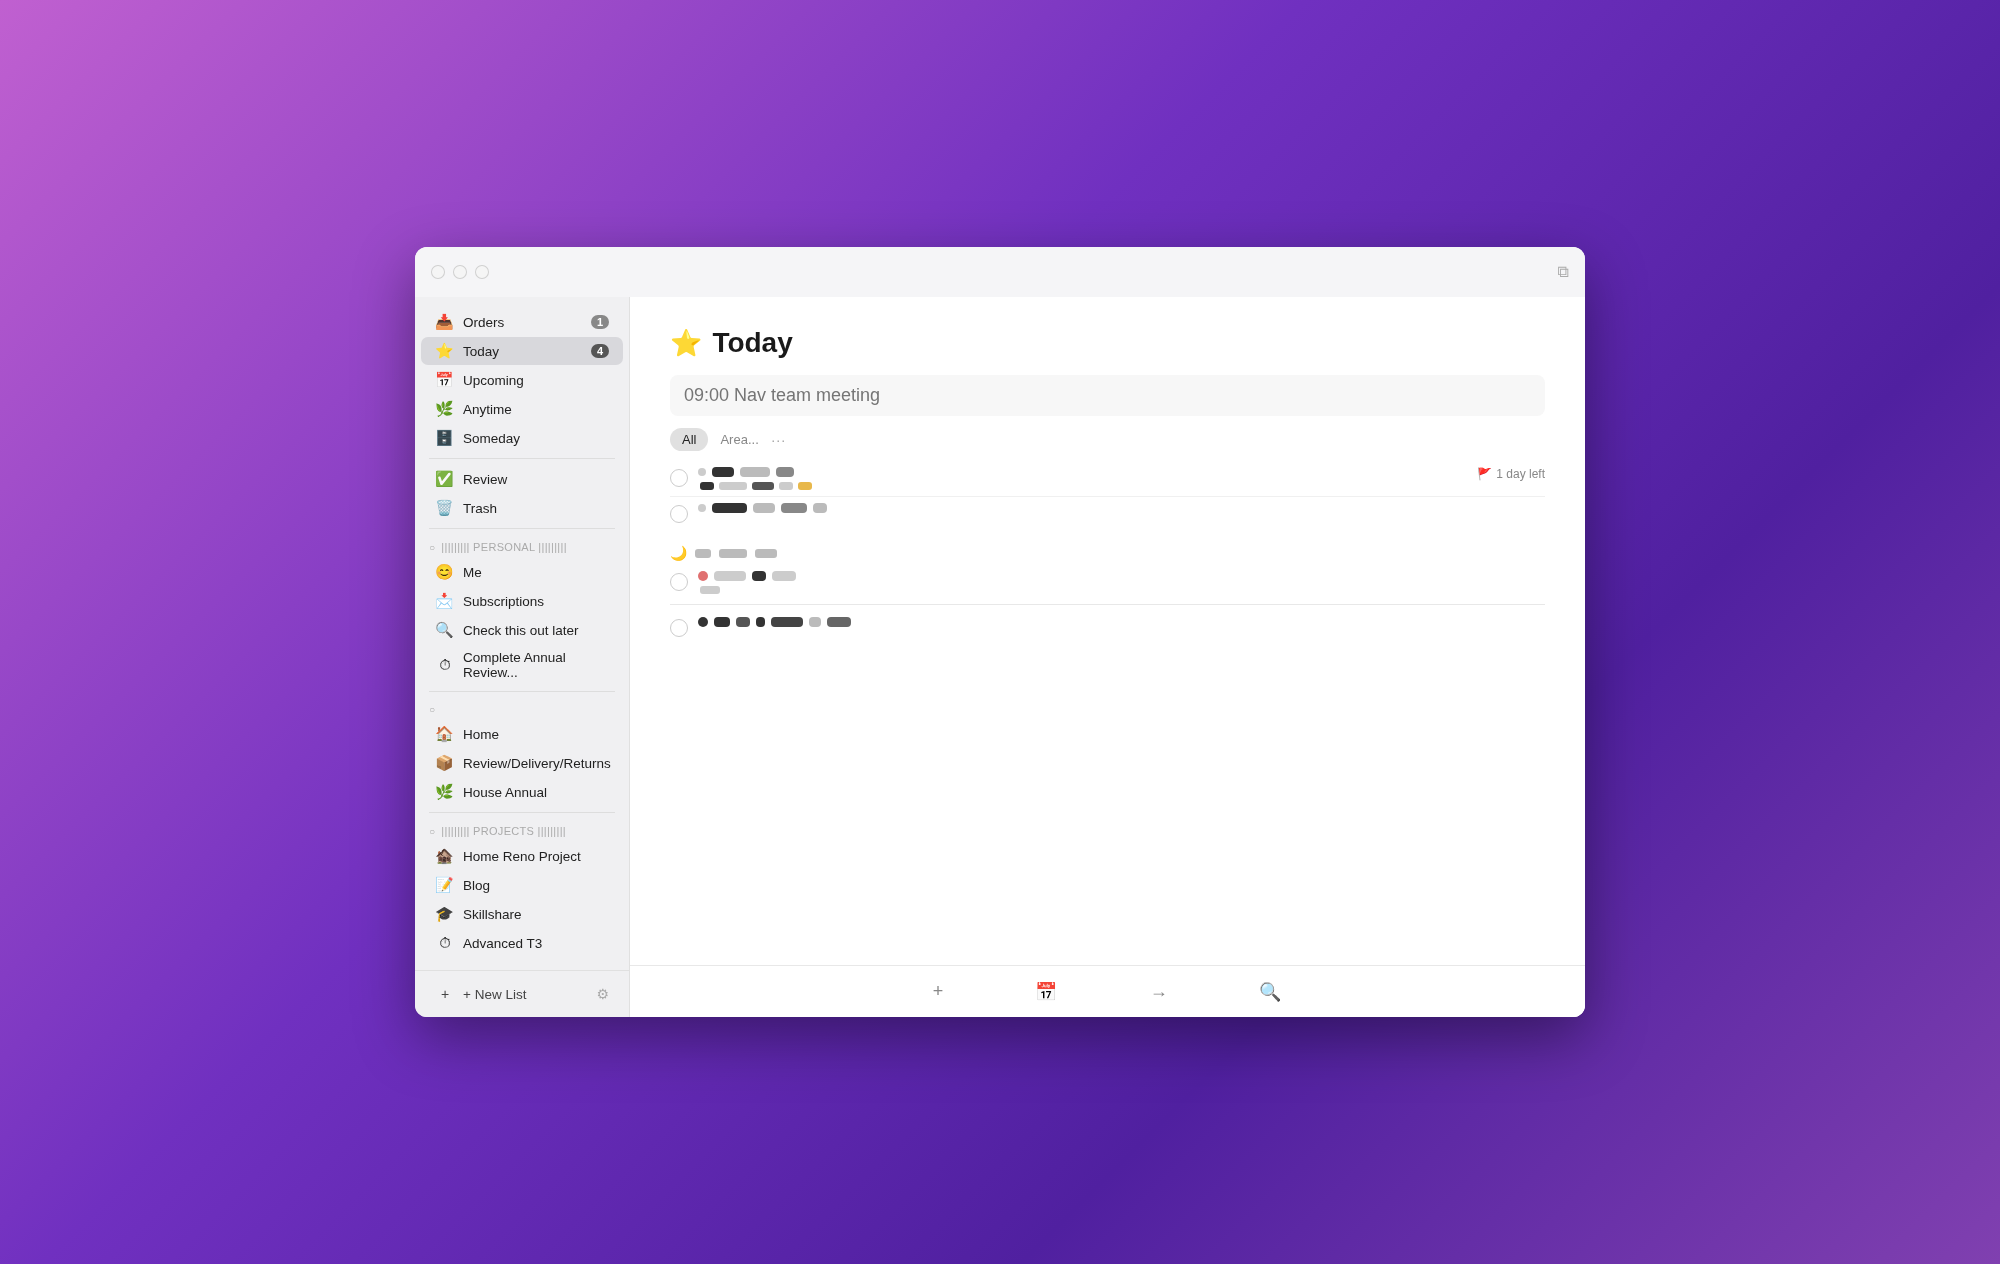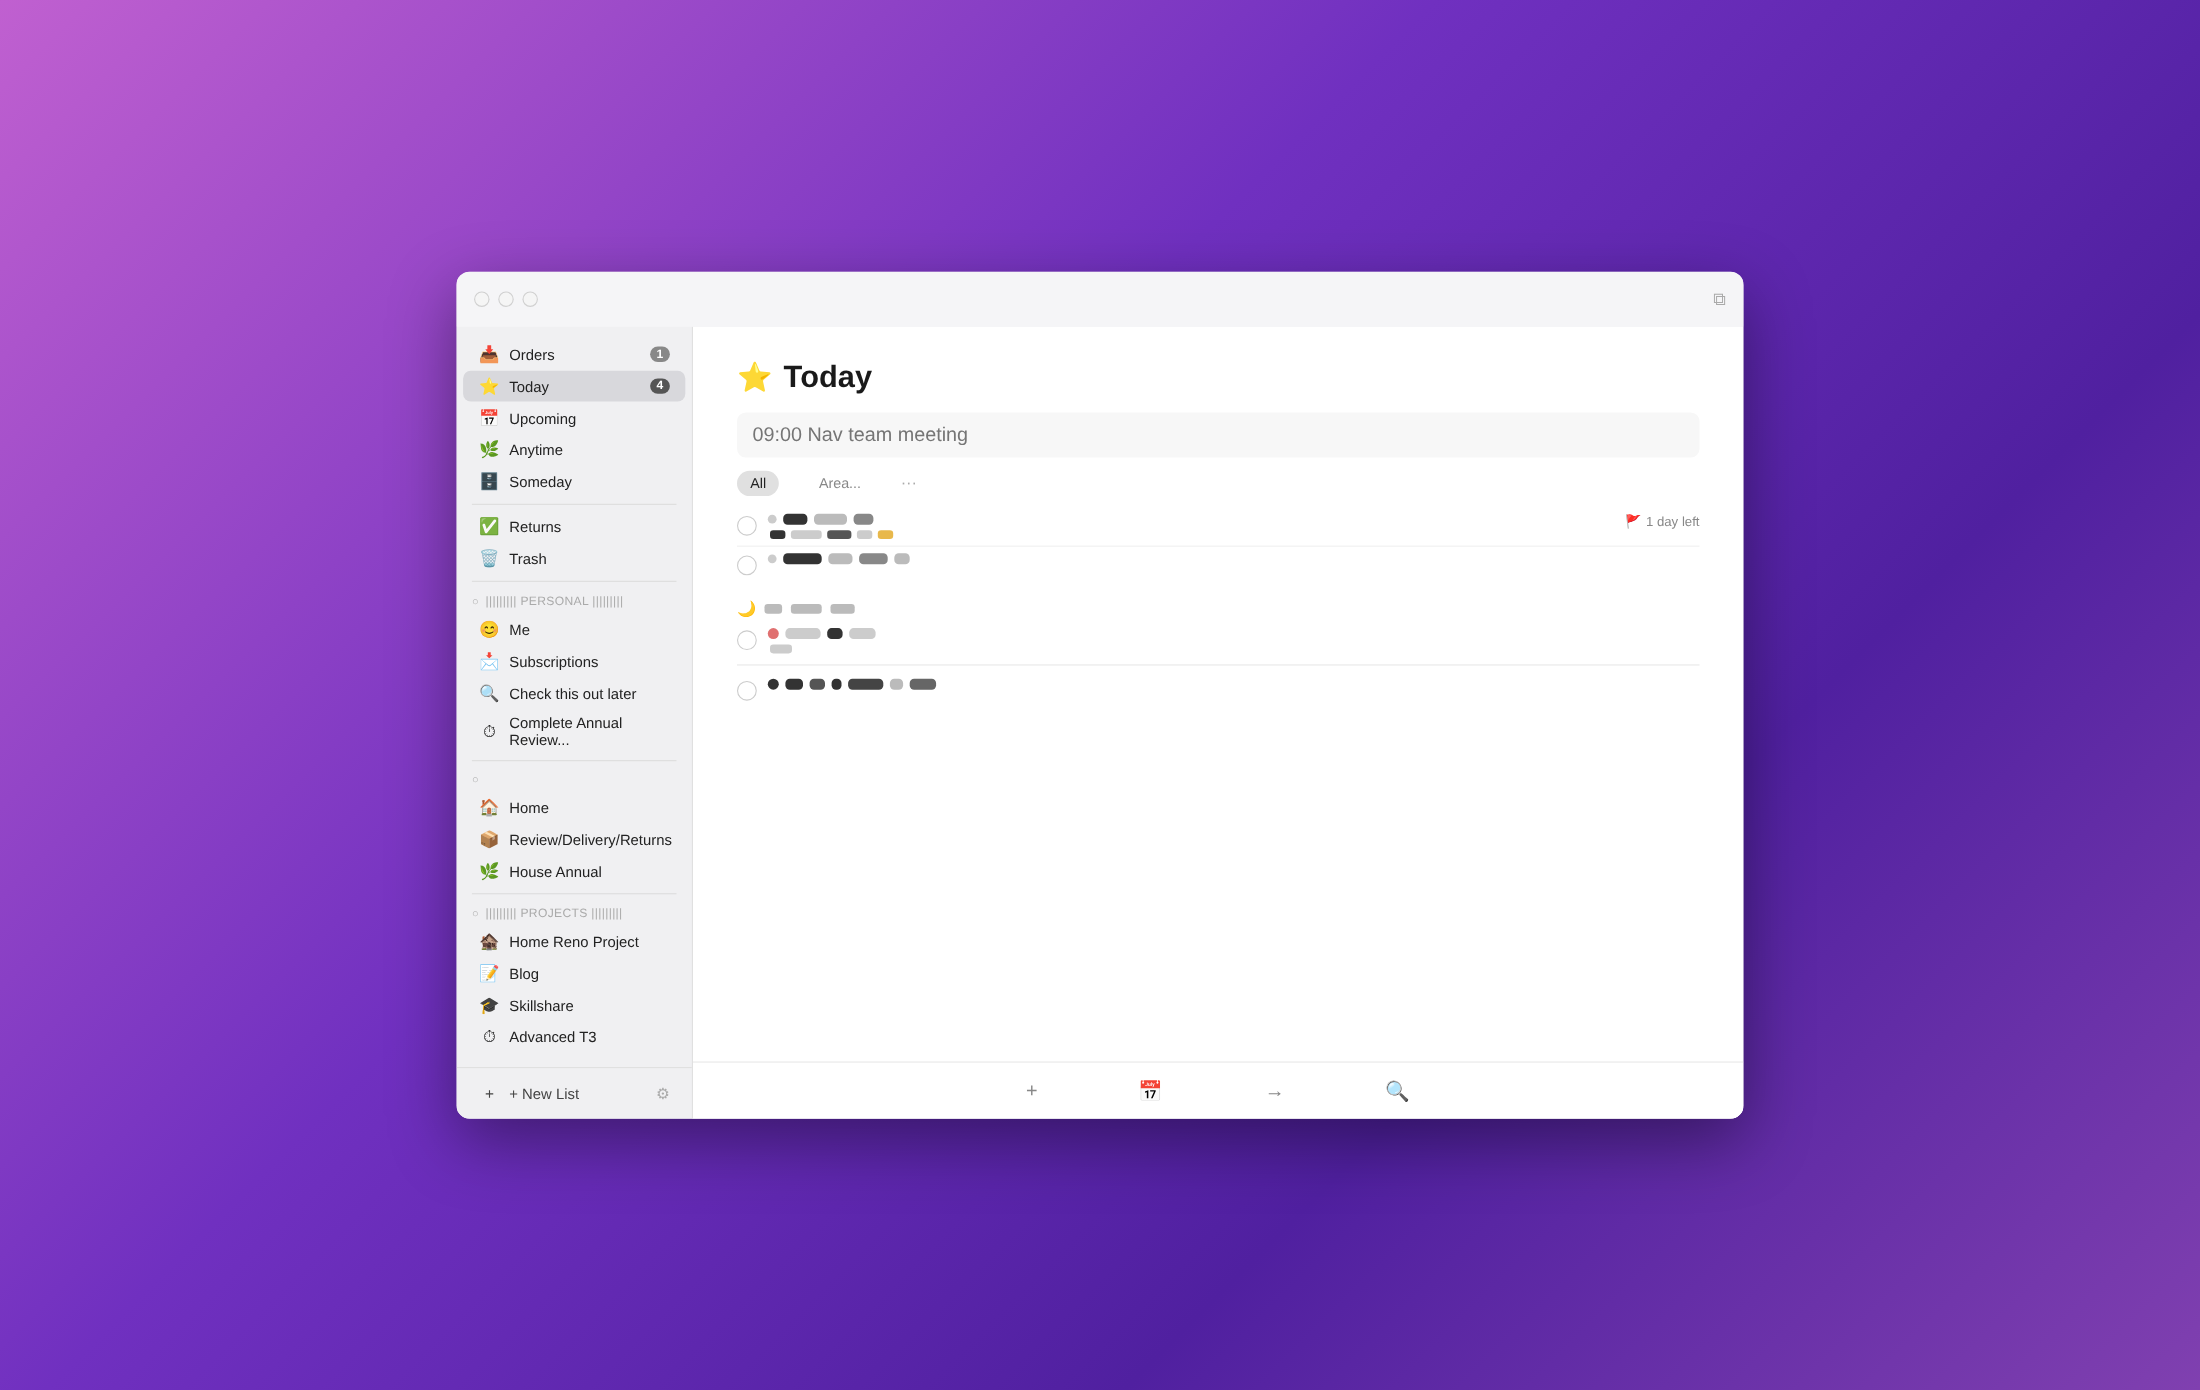--- a/index.html
+++ b/index.html
@@ -174,21 +174,21 @@
       border-radius: 8px;
       font-size: 18px;
       color: #999;
       border: none;
       outline: none;
       width: calc(100% - 80px);
     }
     .filter-bar {
       display: flex;
       align-items: center;
-      gap: 24px;
+      gap: 0;
       padding: 12px 23px 0 40px;
     }
     .filter-btn {
       padding: 4px 12px;
       border-radius: 14px;
       font-size: 13px;
       cursor: pointer;
       border: none;
       outline: none;
     }
@@ -363,21 +363,21 @@
 
         <div class="sidebar-item">
           <span class="icon">🗄️</span>
           <span class="label">Someday</span>
         </div>
 
         <div class="sidebar-divider"></div>
 
         <div class="sidebar-item">
           <span class="icon">✅</span>
-          <span class="label">Returns</span>
+          <span class="label">Review</span>
         </div>
 
         <div class="sidebar-item">
           <span class="icon">🗑️</span>
           <span class="label">Trash</span>
         </div>
 
         <div class="sidebar-divider"></div>
 
         <div class="section-header">

